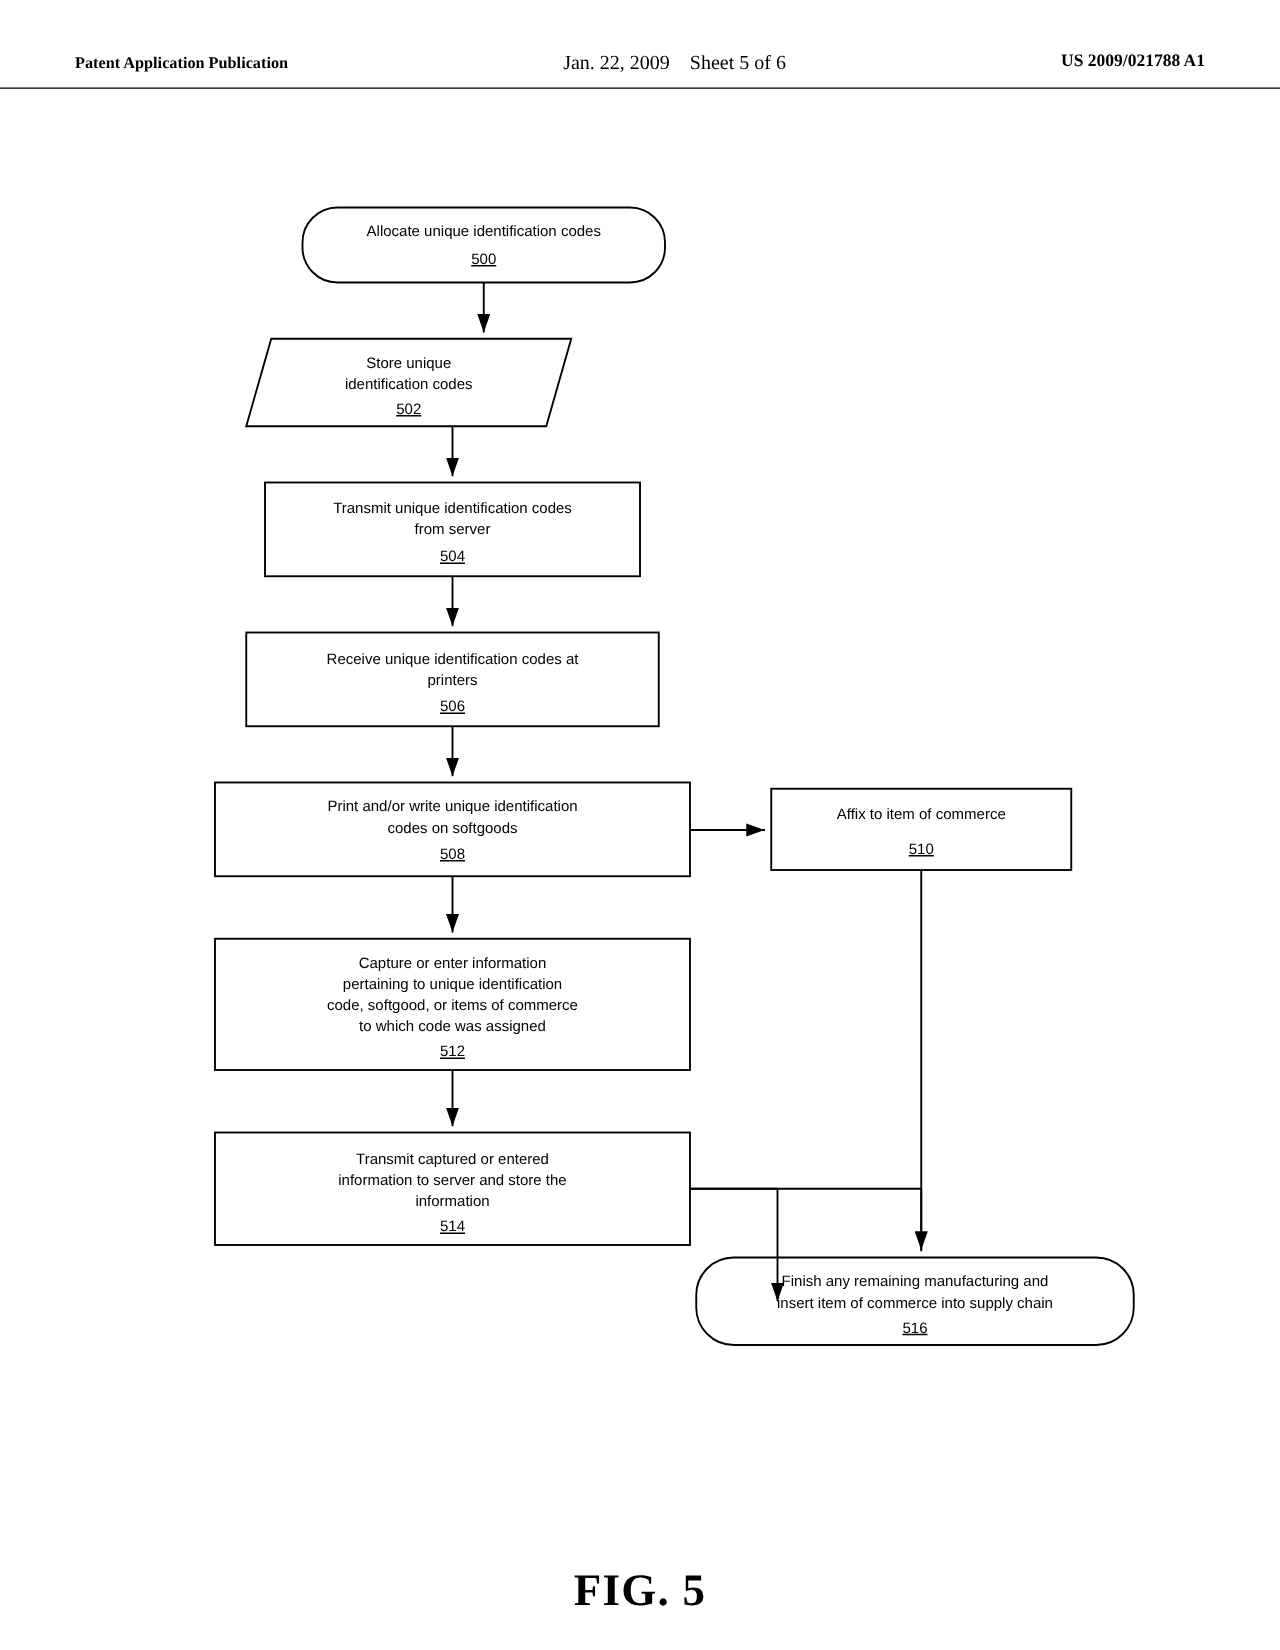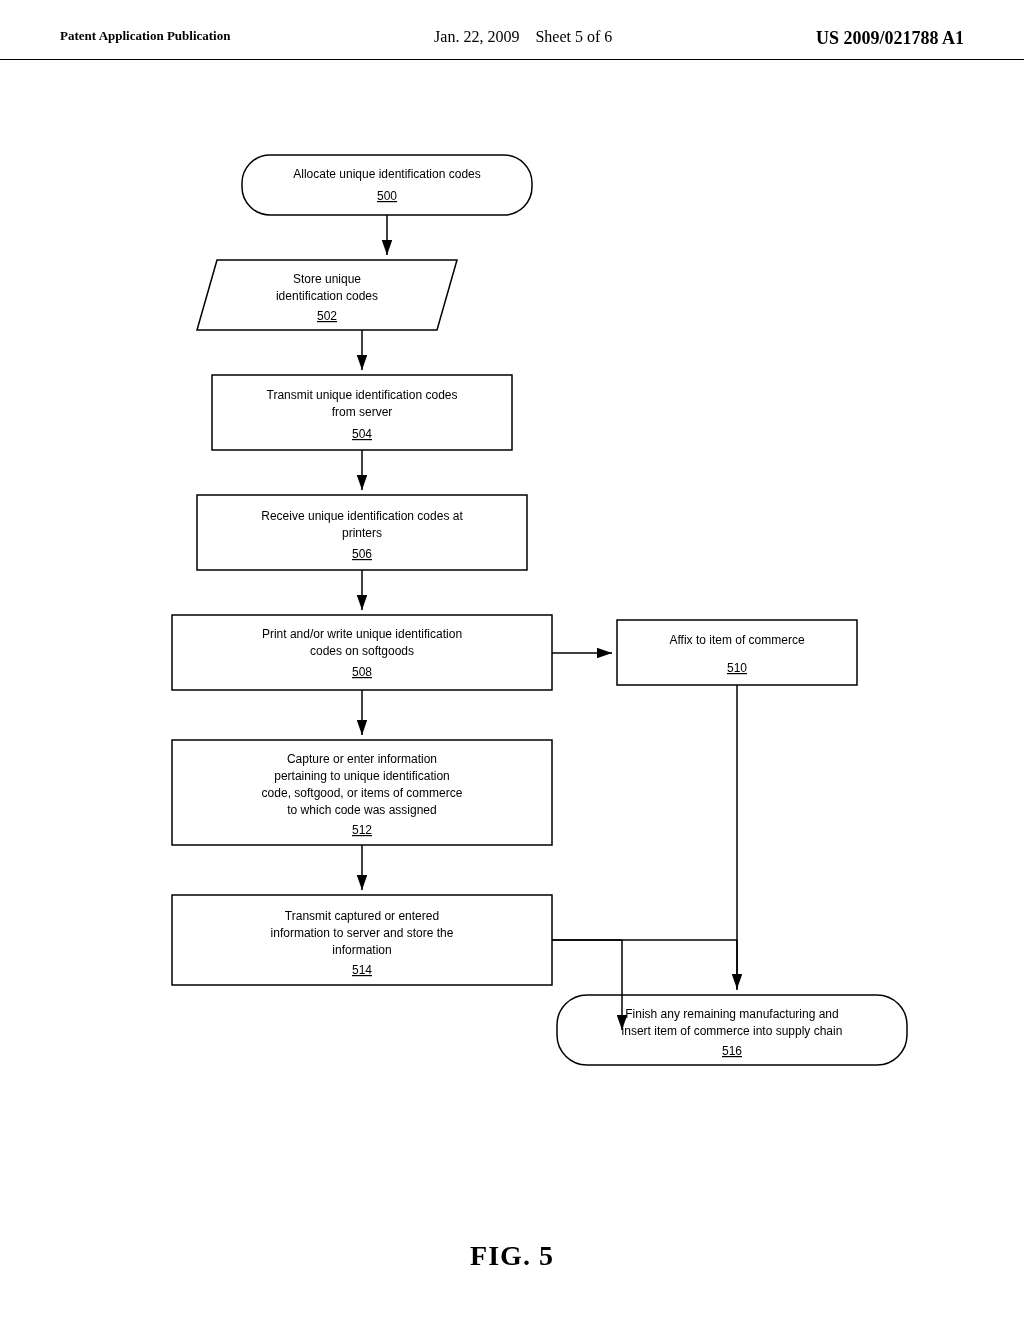--- a/index.html
+++ b/index.html
@@ -9,56 +9,56 @@
       width: 1024px;
       min-height: 1320px;
       position: relative;
       overflow-x: hidden;
     }
 
     .page-header {
       display: flex;
       justify-content: space-between;
       align-items: flex-start;
-      padding: 28px 60px 10px 60px;
+      padding: 42px 60px 10px 60px;
       border-bottom: 1px solid #000;
       font-size: 13px;
     }
 
     .header-left {
       font-weight: bold;
       font-size: 13px;
     }
 
     .header-center {
       font-size: 16px;
       text-align: center;
     }
 
     .header-right {
-      font-size: 18px;
+      font-size: 14px;
       font-weight: bold;
     }
 
     .diagram-area {
       position: relative;
       width: 100%;
       padding: 40px 60px;
     }
 
     svg.flowchart {
       display: block;
       margin: 0 auto;
       width: 860px;
       height: 1130px;
     }
 
     .fig-label {
       text-align: center;
-      font-size: 28px;
+      font-size: 36px;
       font-weight: bold;
       margin-top: 10px;
       letter-spacing: 1px;
     }
   </style>
 </head>
 <body>
 
 <div class="page-header">
   <span class="header-left">Patent Application Publication</span>

